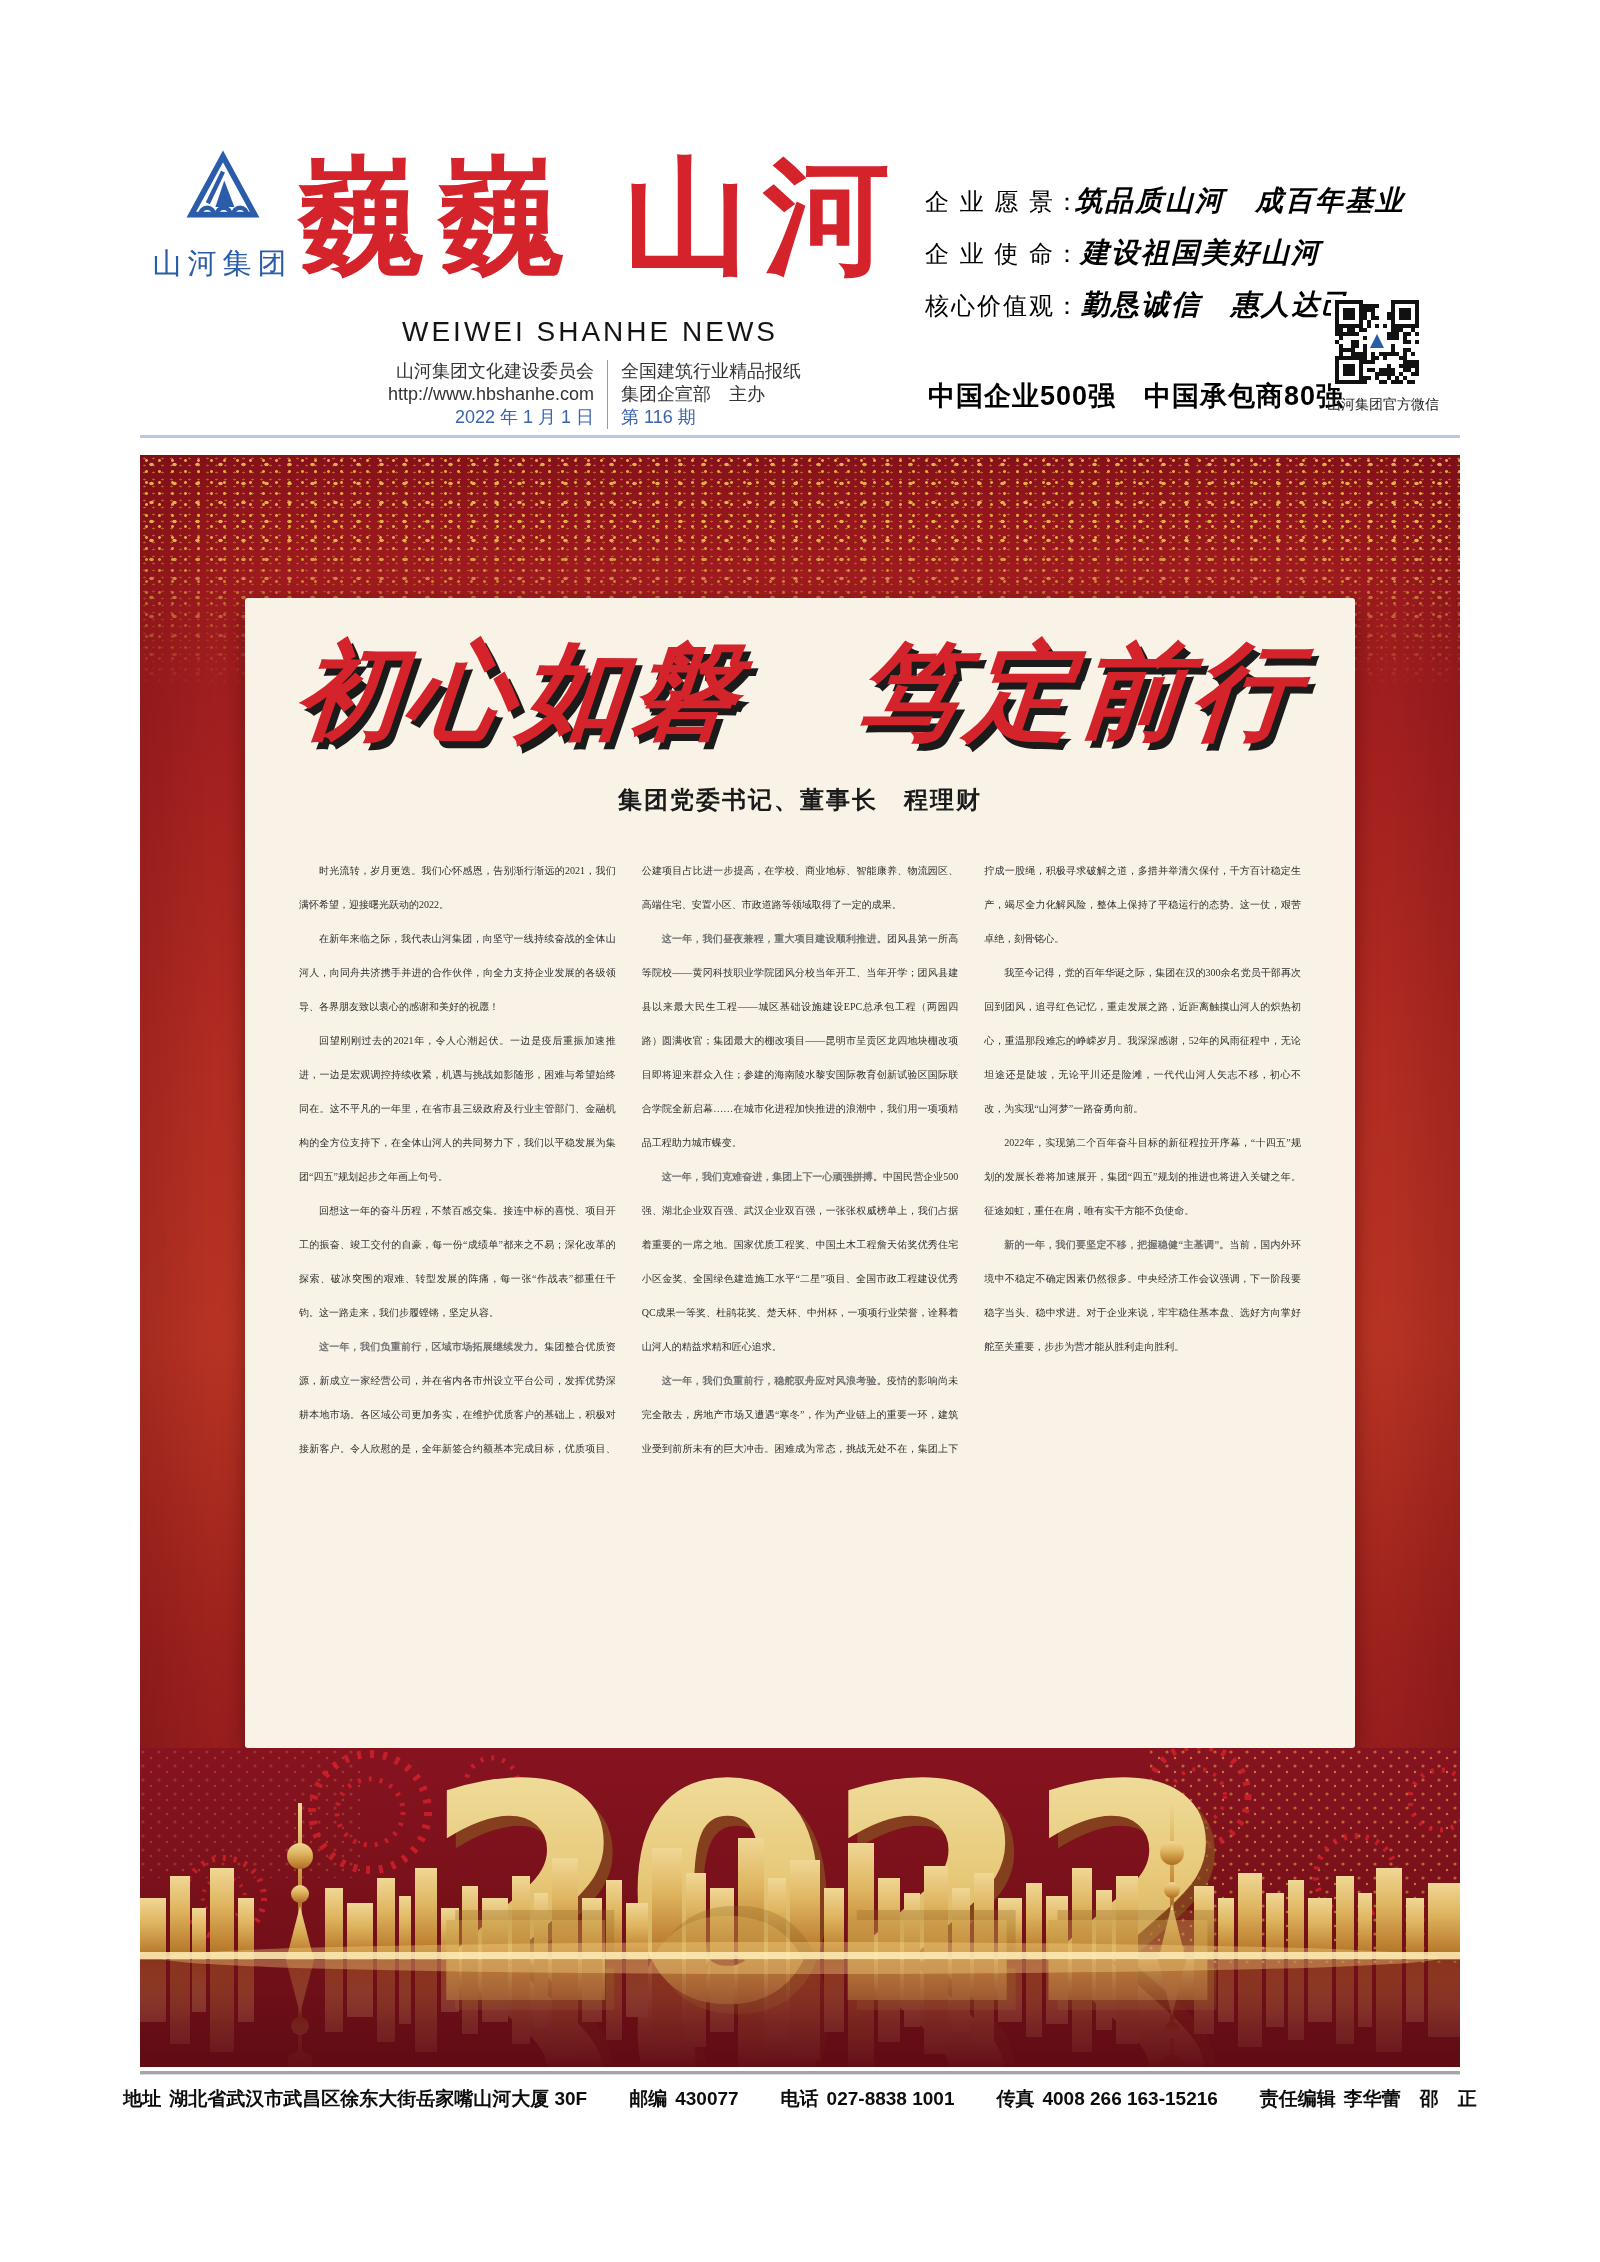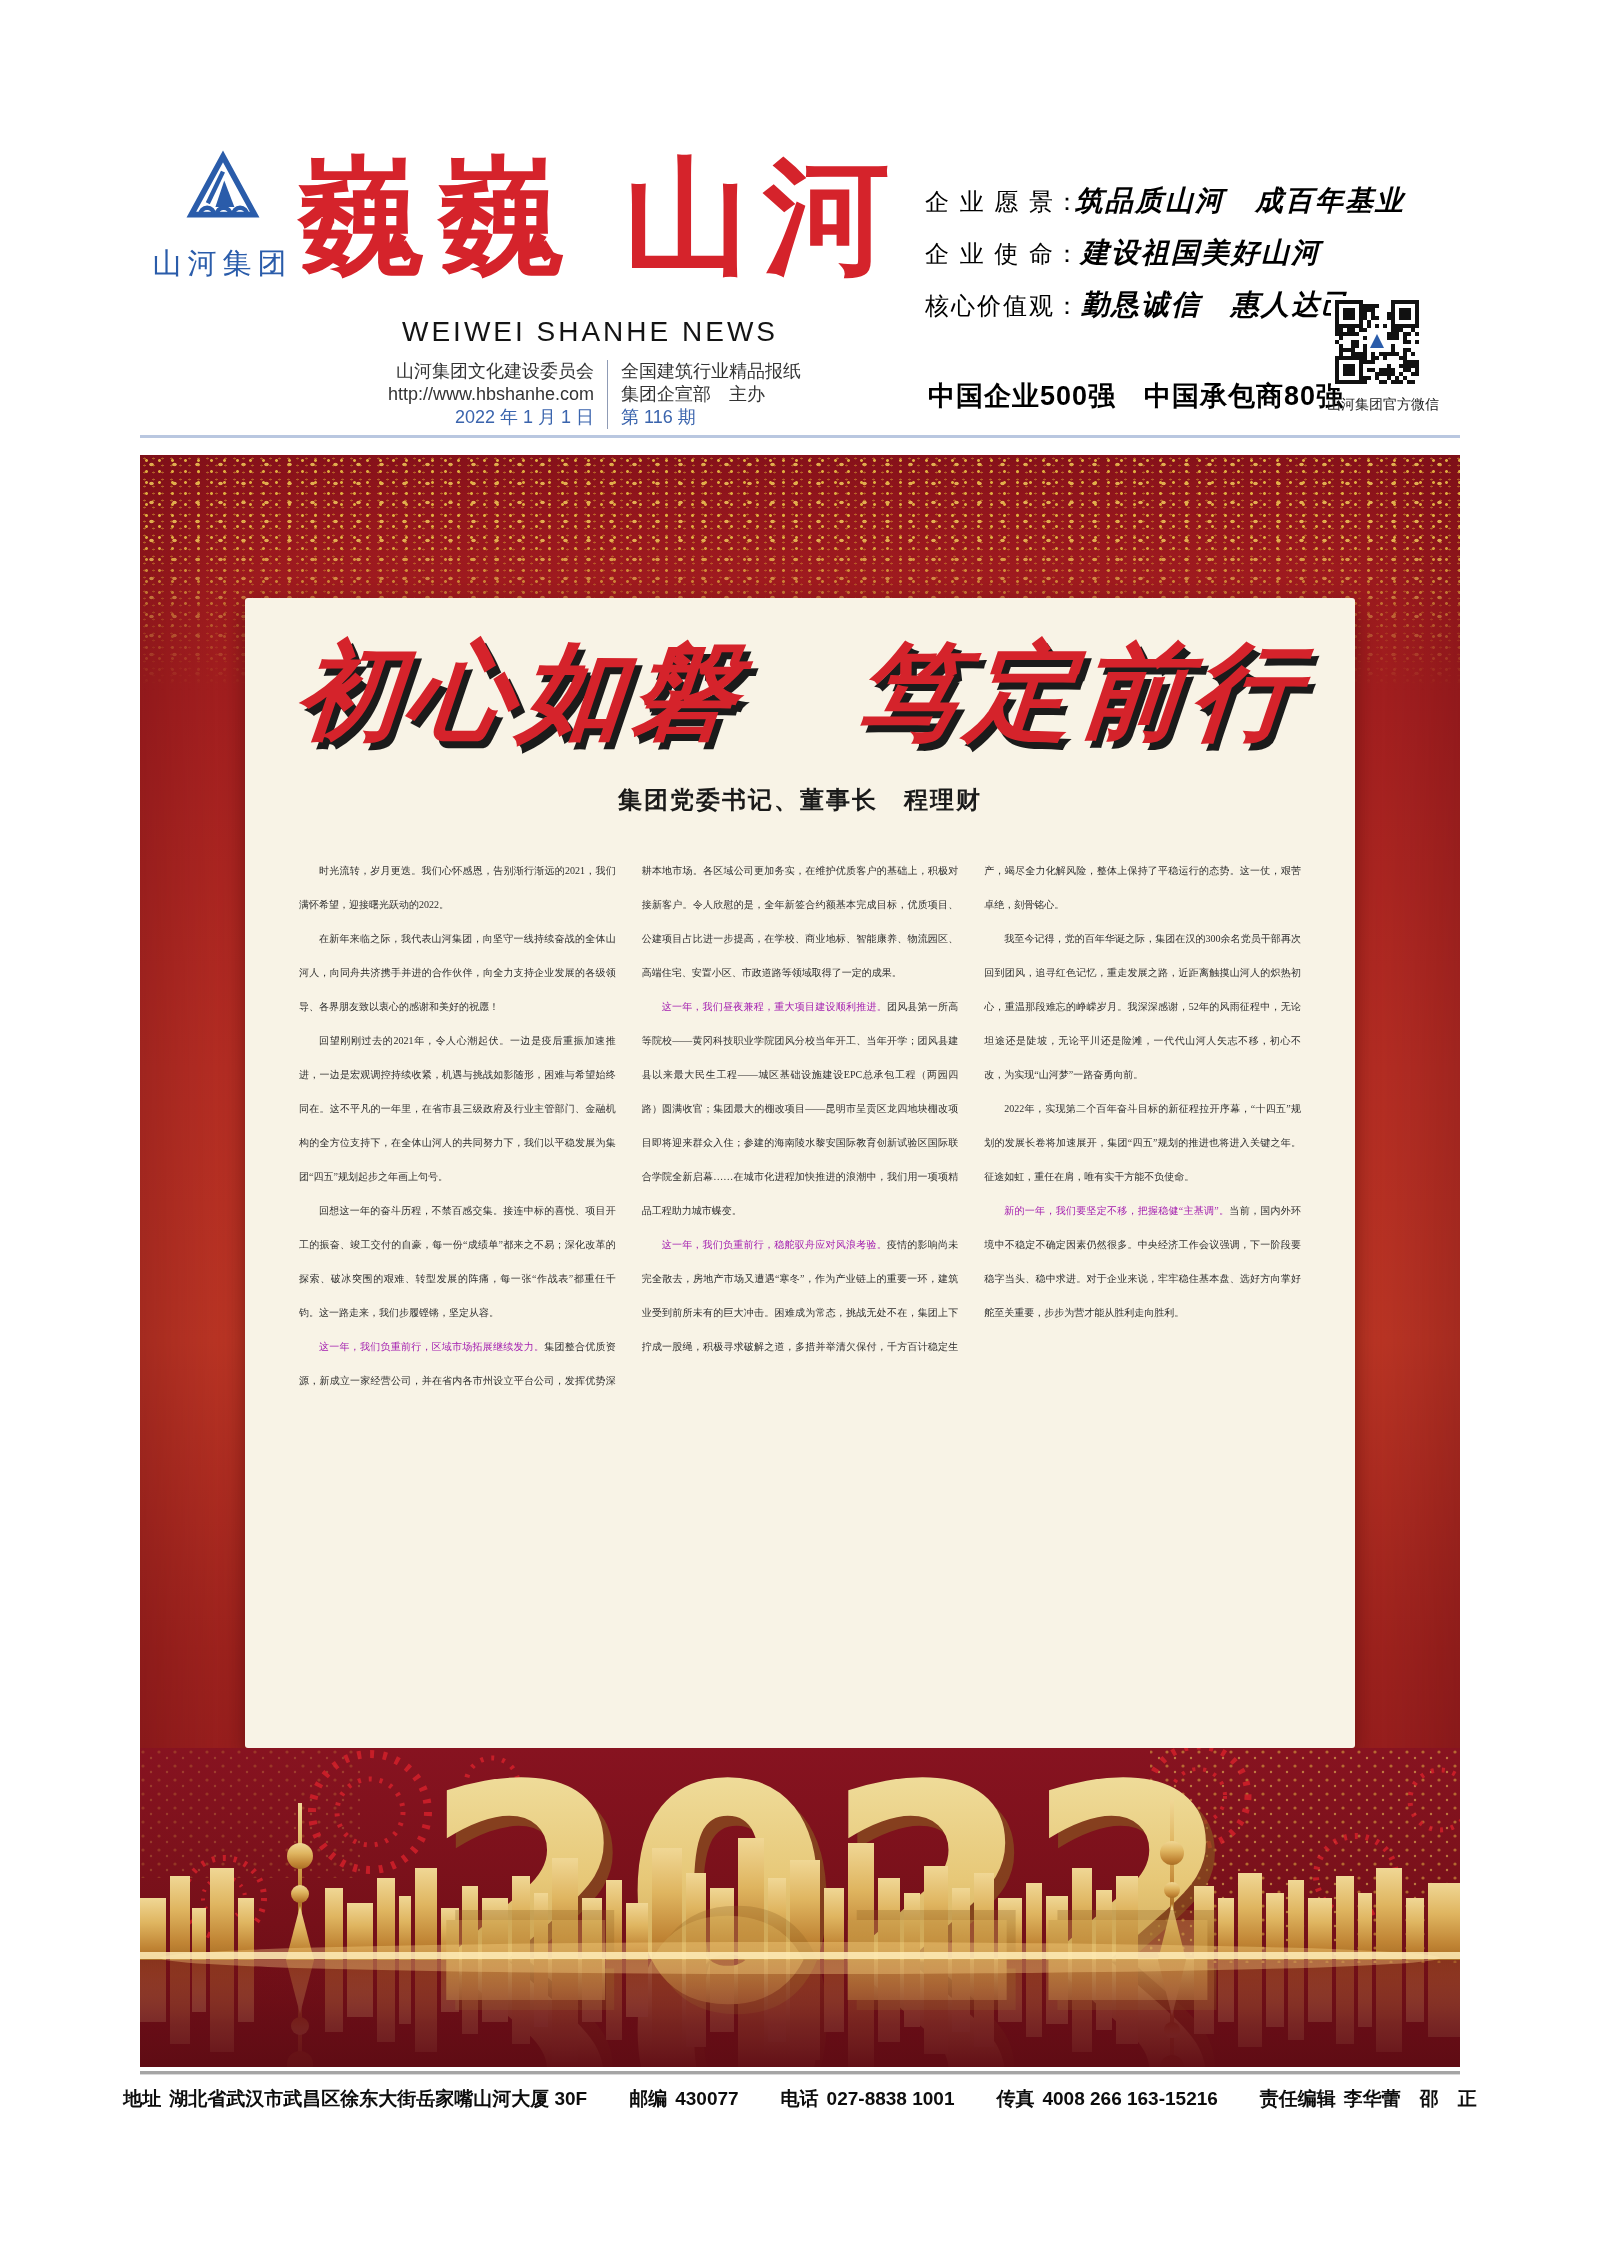--- a/index.html
+++ b/index.html
@@ -46,21 +46,21 @@
     background:#f8f3e6;border-radius:3px;box-shadow:0 8px 22px rgba(60,0,0,.5);}
   .article-title{text-align:center;padding-top:34px;font-size:106px;line-height:1.15;
     font-weight:900;font-style:italic;font-family:"Liberation Serif",serif;color:#d5232b;
     letter-spacing:6px;white-space:nowrap;}
   .article-title .tspan{display:inline-block;transform:skewX(-5deg);text-shadow:6px 7px 0 #1b1b1b;}
   .article-byline{text-align:center;margin-top:30px;font-size:24px;color:#1a1a1a;font-weight:600;letter-spacing:2px;}
   .article-body{margin:38px 54px 0;height:884px;column-count:3;column-gap:26px;
     font-size:10px;line-height:34px;text-align:justify;color:#2e2e2e;
     font-family:"Liberation Serif",serif;overflow:hidden;}
   .article-body p{margin:0;text-indent:2em;}
-  .lead{color:#a21caf;font-weight:normal;}
+  .lead{color:#737373;font-weight:bold;}
 
   .year-graphic{position:absolute;left:0;top:1293px;width:1320px;height:319px;}
 
   
   .footer-rule{left:140px;top:2071px;width:1320px;height:3px;background:#a5a5a5;border-bottom:1px solid #d9d9d9;}
   .footer{left:140px;top:2086px;width:1320px;display:flex;justify-content:center;gap:42px;
     font-size:19px;color:#0d0d0d;font-weight:700;white-space:nowrap;}
   .footer .f-label{margin-right:8px;margin-top:47px;}
 </style>
 </head>
@@ -357,20 +357,21 @@
       <span class="tspan">初心如磐　笃定前行</span>
     </div>
     <div class="article-byline">集团党委书记、董事长　程理财</div>
     <div class="article-body">
       <p><span class="lead"></span><span>时光流转，岁月更迭。我们心怀感恩，告别渐行渐远的2021，我们满怀希望，迎接曙光跃动的2022。</span></p>
       <p><span class="lead"></span><span>在新年来临之际，我代表山河集团，向坚守一线持续奋战的全体山河人，向同舟共济携手并进的合作伙伴，向全力支持企业发展的各级领导、各界朋友致以衷心的感谢和美好的祝愿！</span></p>
       <p><span class="lead"></span><span>回望刚刚过去的2021年，令人心潮起伏。一边是疫后重振加速推进，一边是宏观调控持续收紧，机遇与挑战如影随形，困难与希望始终同在。这不平凡的一年里，在省市县三级政府及行业主管部门、金融机构的全方位支持下，在全体山河人的共同努力下，我们以平稳发展为集团“四五”规划起步之年画上句号。</span></p>
       <p><span class="lead"></span><span>回想这一年的奋斗历程，不禁百感交集。接连中标的喜悦、项目开工的振奋、竣工交付的自豪，每一份“成绩单”都来之不易；深化改革的探索、破冰突围的艰难、转型发展的阵痛，每一张“作战表”都重任千钧。这一路走来，我们步履铿锵，坚定从容。</span></p>
       <p><span class="lead">这一年，我们负重前行，区域市场拓展继续发力。</span><span>集团整合优质资源，新成立一家经营公司，并在省内各市州设立平台公司，发挥优势深耕本地市场。各区域公司更加务实，在维护优质客户的基础上，积极对接新客户。令人欣慰的是，全年新签合约额基本完成目标，优质项目、公建项目占比进一步提高，在学校、商业地标、智能康养、物流园区、高端住宅、安置小区、市政道路等领域取得了一定的成果。</span></p>
       <p><span class="lead">这一年，我们昼夜兼程，重大项目建设顺利推进。</span><span>团风县第一所高等院校——黄冈科技职业学院团风分校当年开工、当年开学；团风县建县以来最大民生工程——城区基础设施建设EPC总承包工程（两园四路）圆满收官；集团最大的棚改项目——昆明市呈贡区龙四地块棚改项目即将迎来群众入住；参建的海南陵水黎安国际教育创新试验区国际联合学院全新启幕……在城市化进程加快推进的浪潮中，我们用一项项精品工程助力城市蝶变。</span></p>
+      <p><span class="lead">这一年，我们克难奋进，集团上下一心顽强拼搏。</span><span>中国民营企业500强、湖北企业双百强、武汉企业双百强，一张张权威榜单上，我们占据着重要的一席之地。国家优质工程奖、中国土木工程詹天佑奖优秀住宅小区金奖、全国绿色建造施工水平“二星”项目、全国市政工程建设优秀QC成果一等奖、杜鹃花奖、楚天杯、中州杯，一项项行业荣誉，诠释着山河人的精益求精和匠心追求。</span></p>
       <p><span class="lead">这一年，我们负重前行，稳舵驭舟应对风浪考验。</span><span>疫情的影响尚未完全散去，房地产市场又遭遇“寒冬”，作为产业链上的重要一环，建筑业受到前所未有的巨大冲击。困难成为常态，挑战无处不在，集团上下拧成一股绳，积极寻求破解之道，多措并举清欠保付，千方百计稳定生产，竭尽全力化解风险，整体上保持了平稳运行的态势。这一仗，艰苦卓绝，刻骨铭心。</span></p>
       <p><span class="lead"></span><span>我至今记得，党的百年华诞之际，集团在汉的300余名党员干部再次回到团风，追寻红色记忆，重走发展之路，近距离触摸山河人的炽热初心，重温那段难忘的峥嵘岁月。我深深感谢，52年的风雨征程中，无论坦途还是陡坡，无论平川还是险滩，一代代山河人矢志不移，初心不改，为实现“山河梦”一路奋勇向前。</span></p>
       <p><span class="lead"></span><span>2022年，实现第二个百年奋斗目标的新征程拉开序幕，“十四五”规划的发展长卷将加速展开，集团“四五”规划的推进也将进入关键之年。征途如虹，重任在肩，唯有实干方能不负使命。</span></p>
       <p><span class="lead">新的一年，我们要坚定不移，把握稳健“主基调”。</span><span>当前，国内外环境中不稳定不确定因素仍然很多。中央经济工作会议强调，下一阶段要稳字当头、稳中求进。对于企业来说，牢牢稳住基本盘、选好方向掌好舵至关重要，步步为营才能从胜利走向胜利。</span></p>
 
     </div>
   </div>
 
   <svg class="year-graphic" viewBox="0 0 1320 319">
     <defs>

